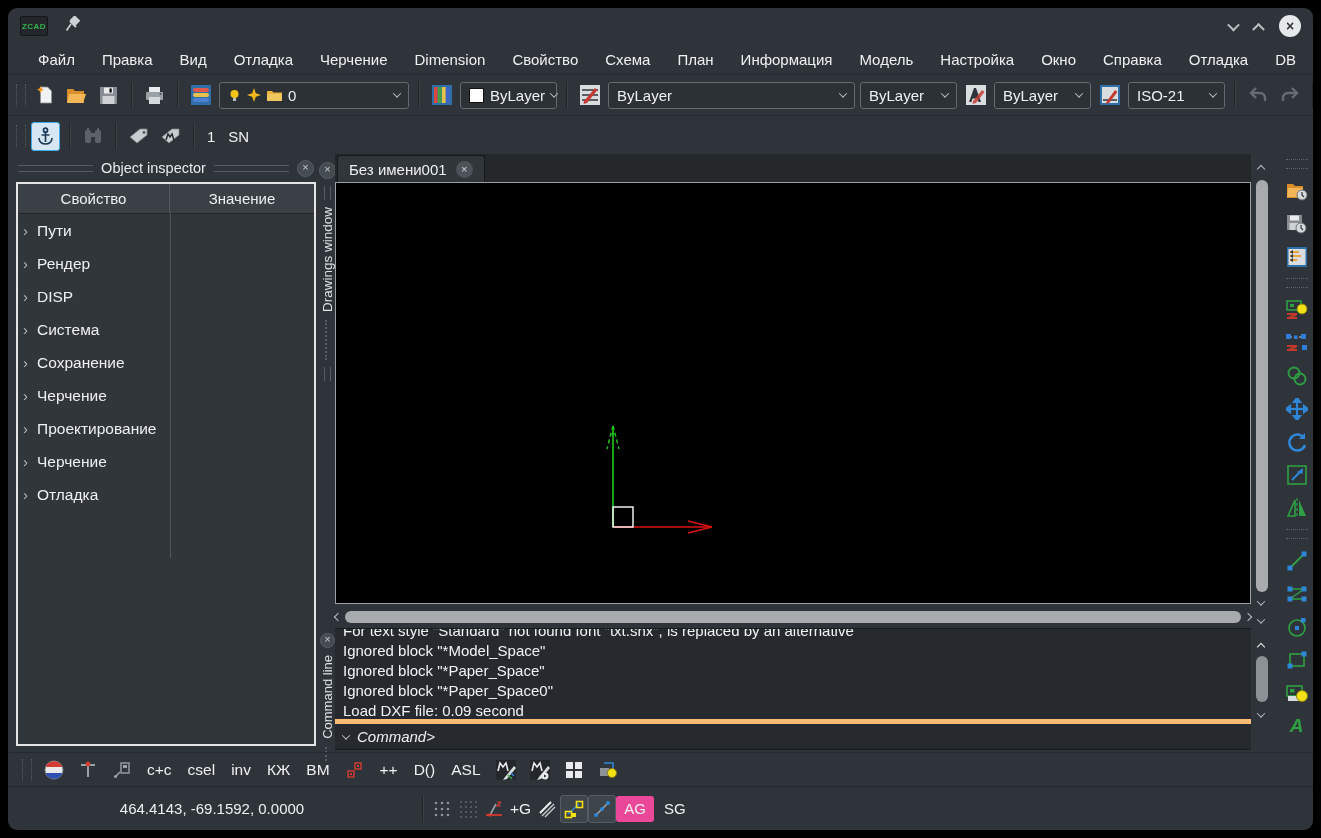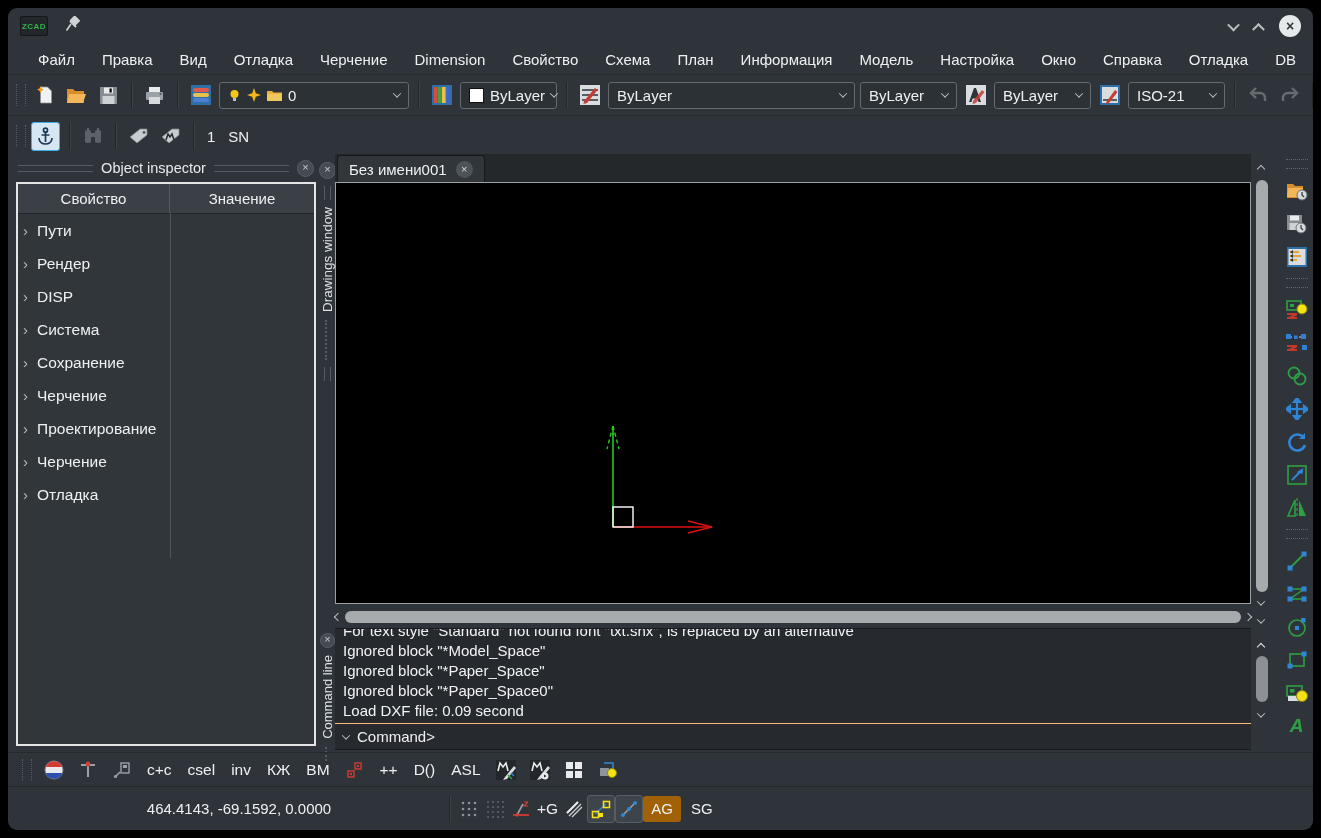--- a/index.html
+++ b/index.html
@@ -75,40 +75,40 @@
   
   .vscol{position:absolute;left:1245px;top:0;width:18px;height:598px;}
   .vscol .chev{position:absolute;left:5px;}
   .vthumb{position:absolute;left:3px;width:12px;background:#a7abae;border-radius:6px;}
 
   
   .cmdwrap{position:absolute;left:327px;top:474px;width:916px;height:120px;background:#26292d;border-top:1px solid #191c1f;border-bottom:1px solid #191c1f;}
   .cmdlog{position:absolute;left:0;top:0;right:0;height:94px;overflow:hidden;padding:0 8px;}
   .cmdlog div{font-size:15px;line-height:20px;color:#f2f3f4;white-space:nowrap;}
   .cmdlog div:first-child{margin-top:-8px;}
-  .cmdprompt{position:absolute;left:0;right:0;bottom:0;height:25px;border-top:1px solid #fdba74;display:flex;align-items:center;gap:8px;padding:0 8px;font-size:15px;}
+  .cmdprompt{position:absolute;left:0;right:0;bottom:0;height:25px;border-top:5px solid #fdba74;display:flex;align-items:center;gap:8px;padding:0 8px;font-size:15px;font-style:italic;}
 
   
   .rtoolbar{position:absolute;left:1272px;top:0;width:33px;height:598px;display:flex;flex-direction:column;align-items:center;}
   .rticon{width:24px;height:24px;display:flex;align-items:center;justify-content:center;margin:4.5px 0;flex:none;}
   .rtoolbar .hgrip{margin:5px 0;flex:none;}
   .aicon{color:#2ea043;font-size:19px;font-style:italic;font-weight:bold;}
 
   
   .btoolbar{position:absolute;left:0;top:744px;width:1305px;height:34px;border-top:1px solid #262a2e;display:flex;align-items:center;gap:10px;padding:0 14px;box-sizing:border-box;}
   .btxt{font-size:15.5px;padding:0 3px;white-space:nowrap;}
   .bicon{width:24px;height:24px;display:flex;align-items:center;justify-content:center;flex:none;}
 
   
-  .statusbar{position:absolute;left:0;top:778px;width:1305px;height:44px;border-top:1px solid #24282c;display:flex;align-items:center;box-sizing:border-box;padding:0 27px;}
+  .statusbar{position:absolute;left:0;top:778px;width:1305px;height:44px;border-top:1px solid #24282c;display:flex;align-items:center;box-sizing:border-box;padding:0 0;}
   .coords{width:408px;text-align:center;font-size:15px;}
   .stsep{width:1px;height:26px;background:#23272a;box-shadow:1px 0 0 #3c4146;margin:0 6px;}
   .sticon{width:26px;height:26px;display:flex;align-items:center;justify-content:center;flex:none;}
   .stbtn{border:1px solid #565d63;background:#3d444a;border-radius:3px;}
-  .agbtn{min-width:30px;height:26px;display:flex;align-items:center;justify-content:center;background:#a16207;border-radius:3px;font-size:15px;padding:0 4px;}
+  .agbtn{min-width:30px;height:26px;display:flex;align-items:center;justify-content:center;background:#ec4899;border-radius:3px;font-size:15px;padding:0 4px;}
   .sgtxt{font-size:15px;margin-left:10px;}
   .layoutcombo{margin-left:auto;width:192px;}
 </style>
 </head>
 <body>
 
 <div id="win">
 
   <div class="titlebar">
     <div class="logo">

